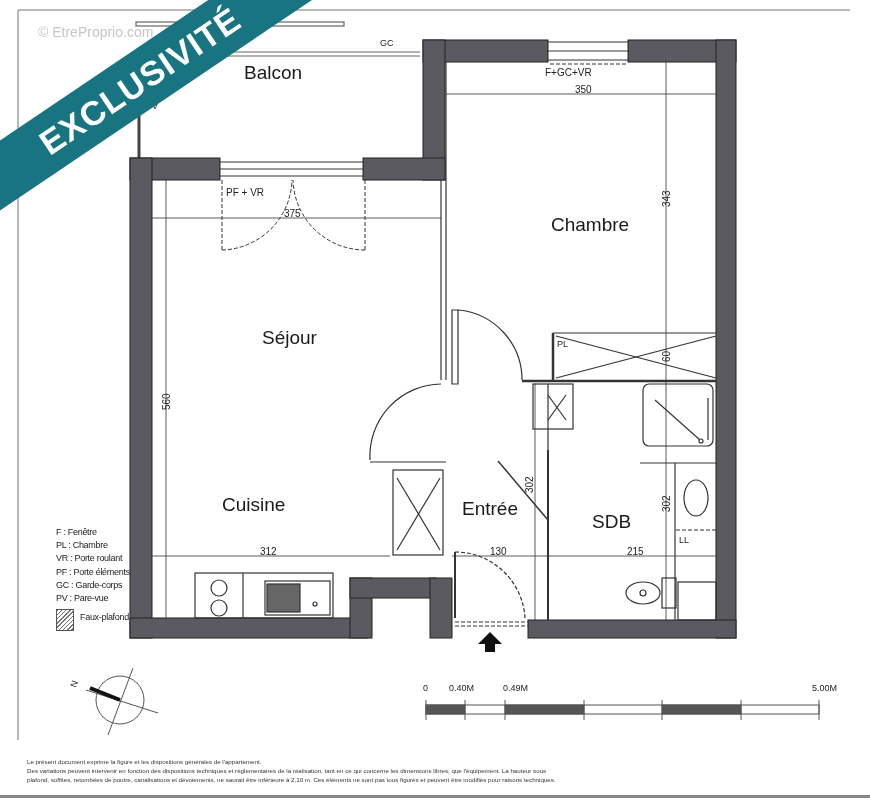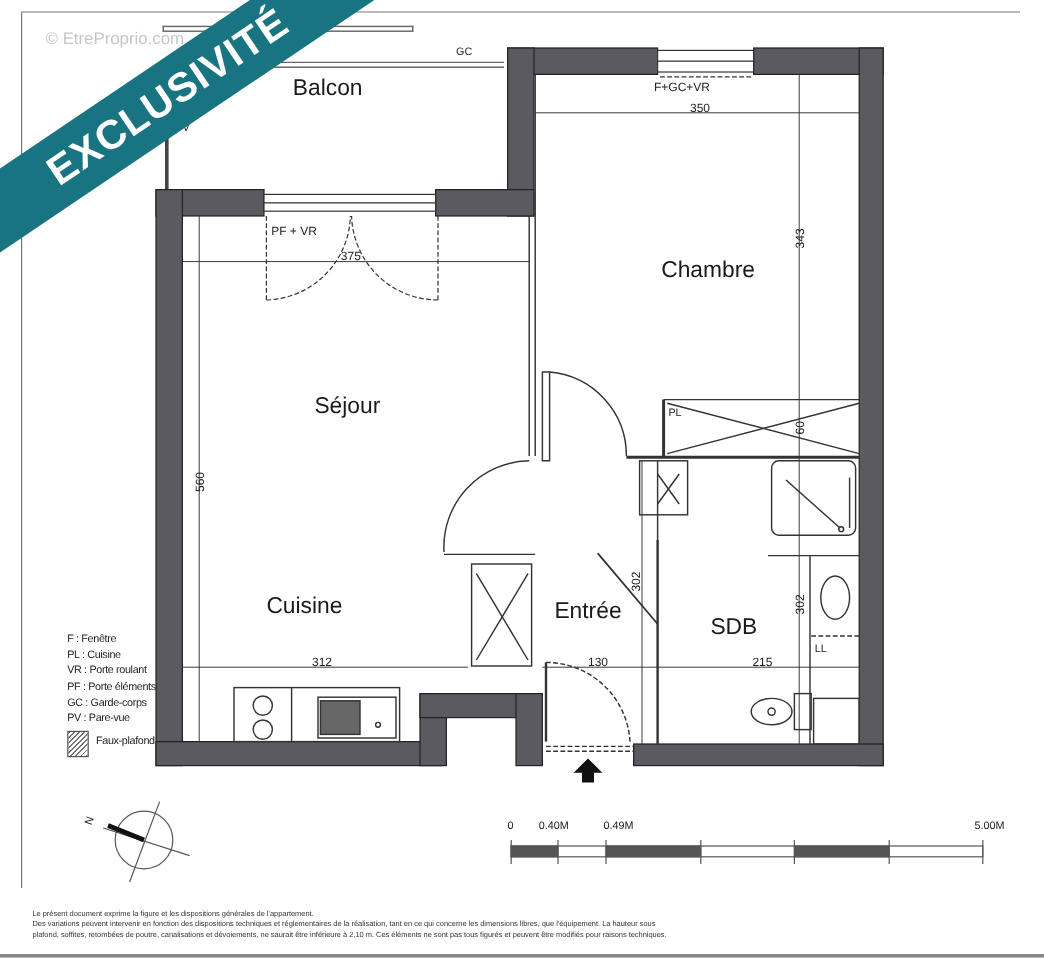--- a/index.html
+++ b/index.html
@@ -190,21 +190,21 @@
   </g>
 </svg>
 
 <div class="watermark">© EtreProprio.com</div>
 <div class="banner">
     <span>EXCLUSIVITÉ</span>
   </div>
 
 <div class="legend">
   <div class="legend-row">F : Fenêtre</div>
-  <div class="legend-row">PL : Cuisine</div>
+  <div class="legend-row">PL : Chambre</div>
   <div class="legend-row">VR : Porte roulant</div>
   <div class="legend-row">PF : Porte éléments</div>
   <div class="legend-row">GC : Garde-corps</div>
   <div class="legend-row">PV : Pare-vue</div>
   <div class="legend-row"><span class="legend-hatch"></span><span>Faux-plafond</span></div>
 </div>
 
 <div class="scale-lbl" style="left:423px">0</div>
 <div class="scale-lbl" style="left:449px">0.40M</div>
 <div class="scale-lbl" style="left:503px">0.49M</div>

